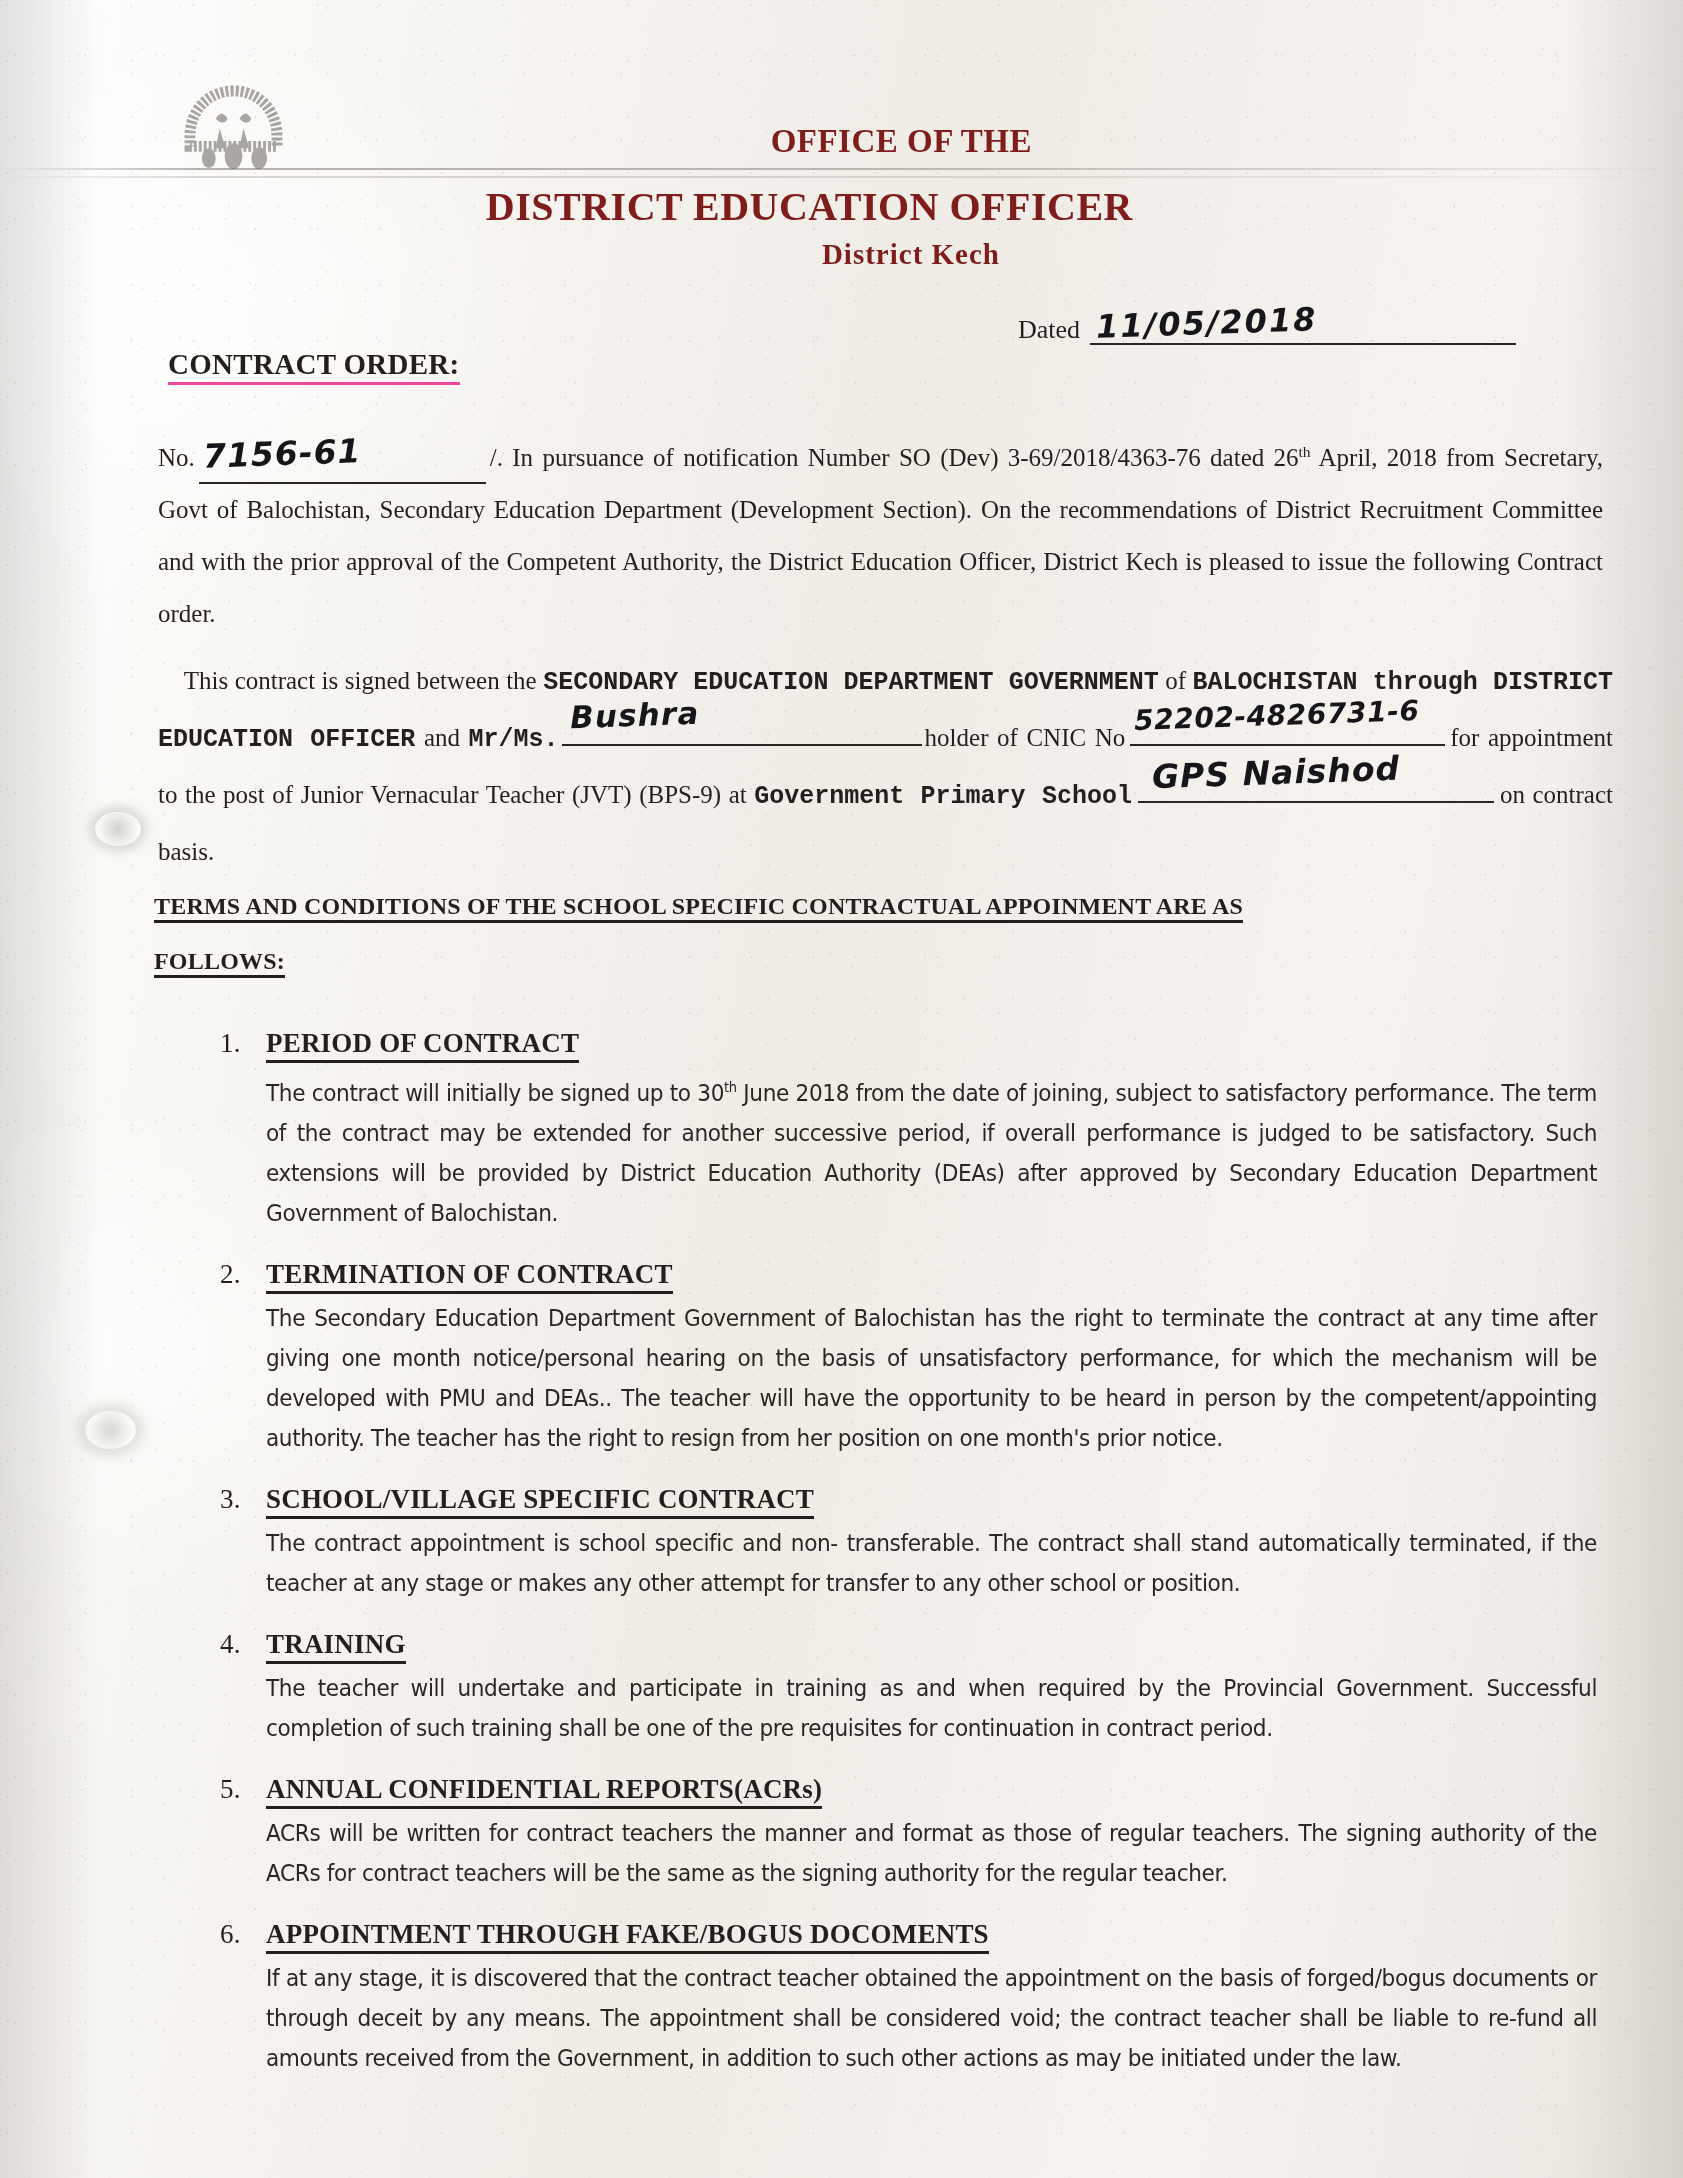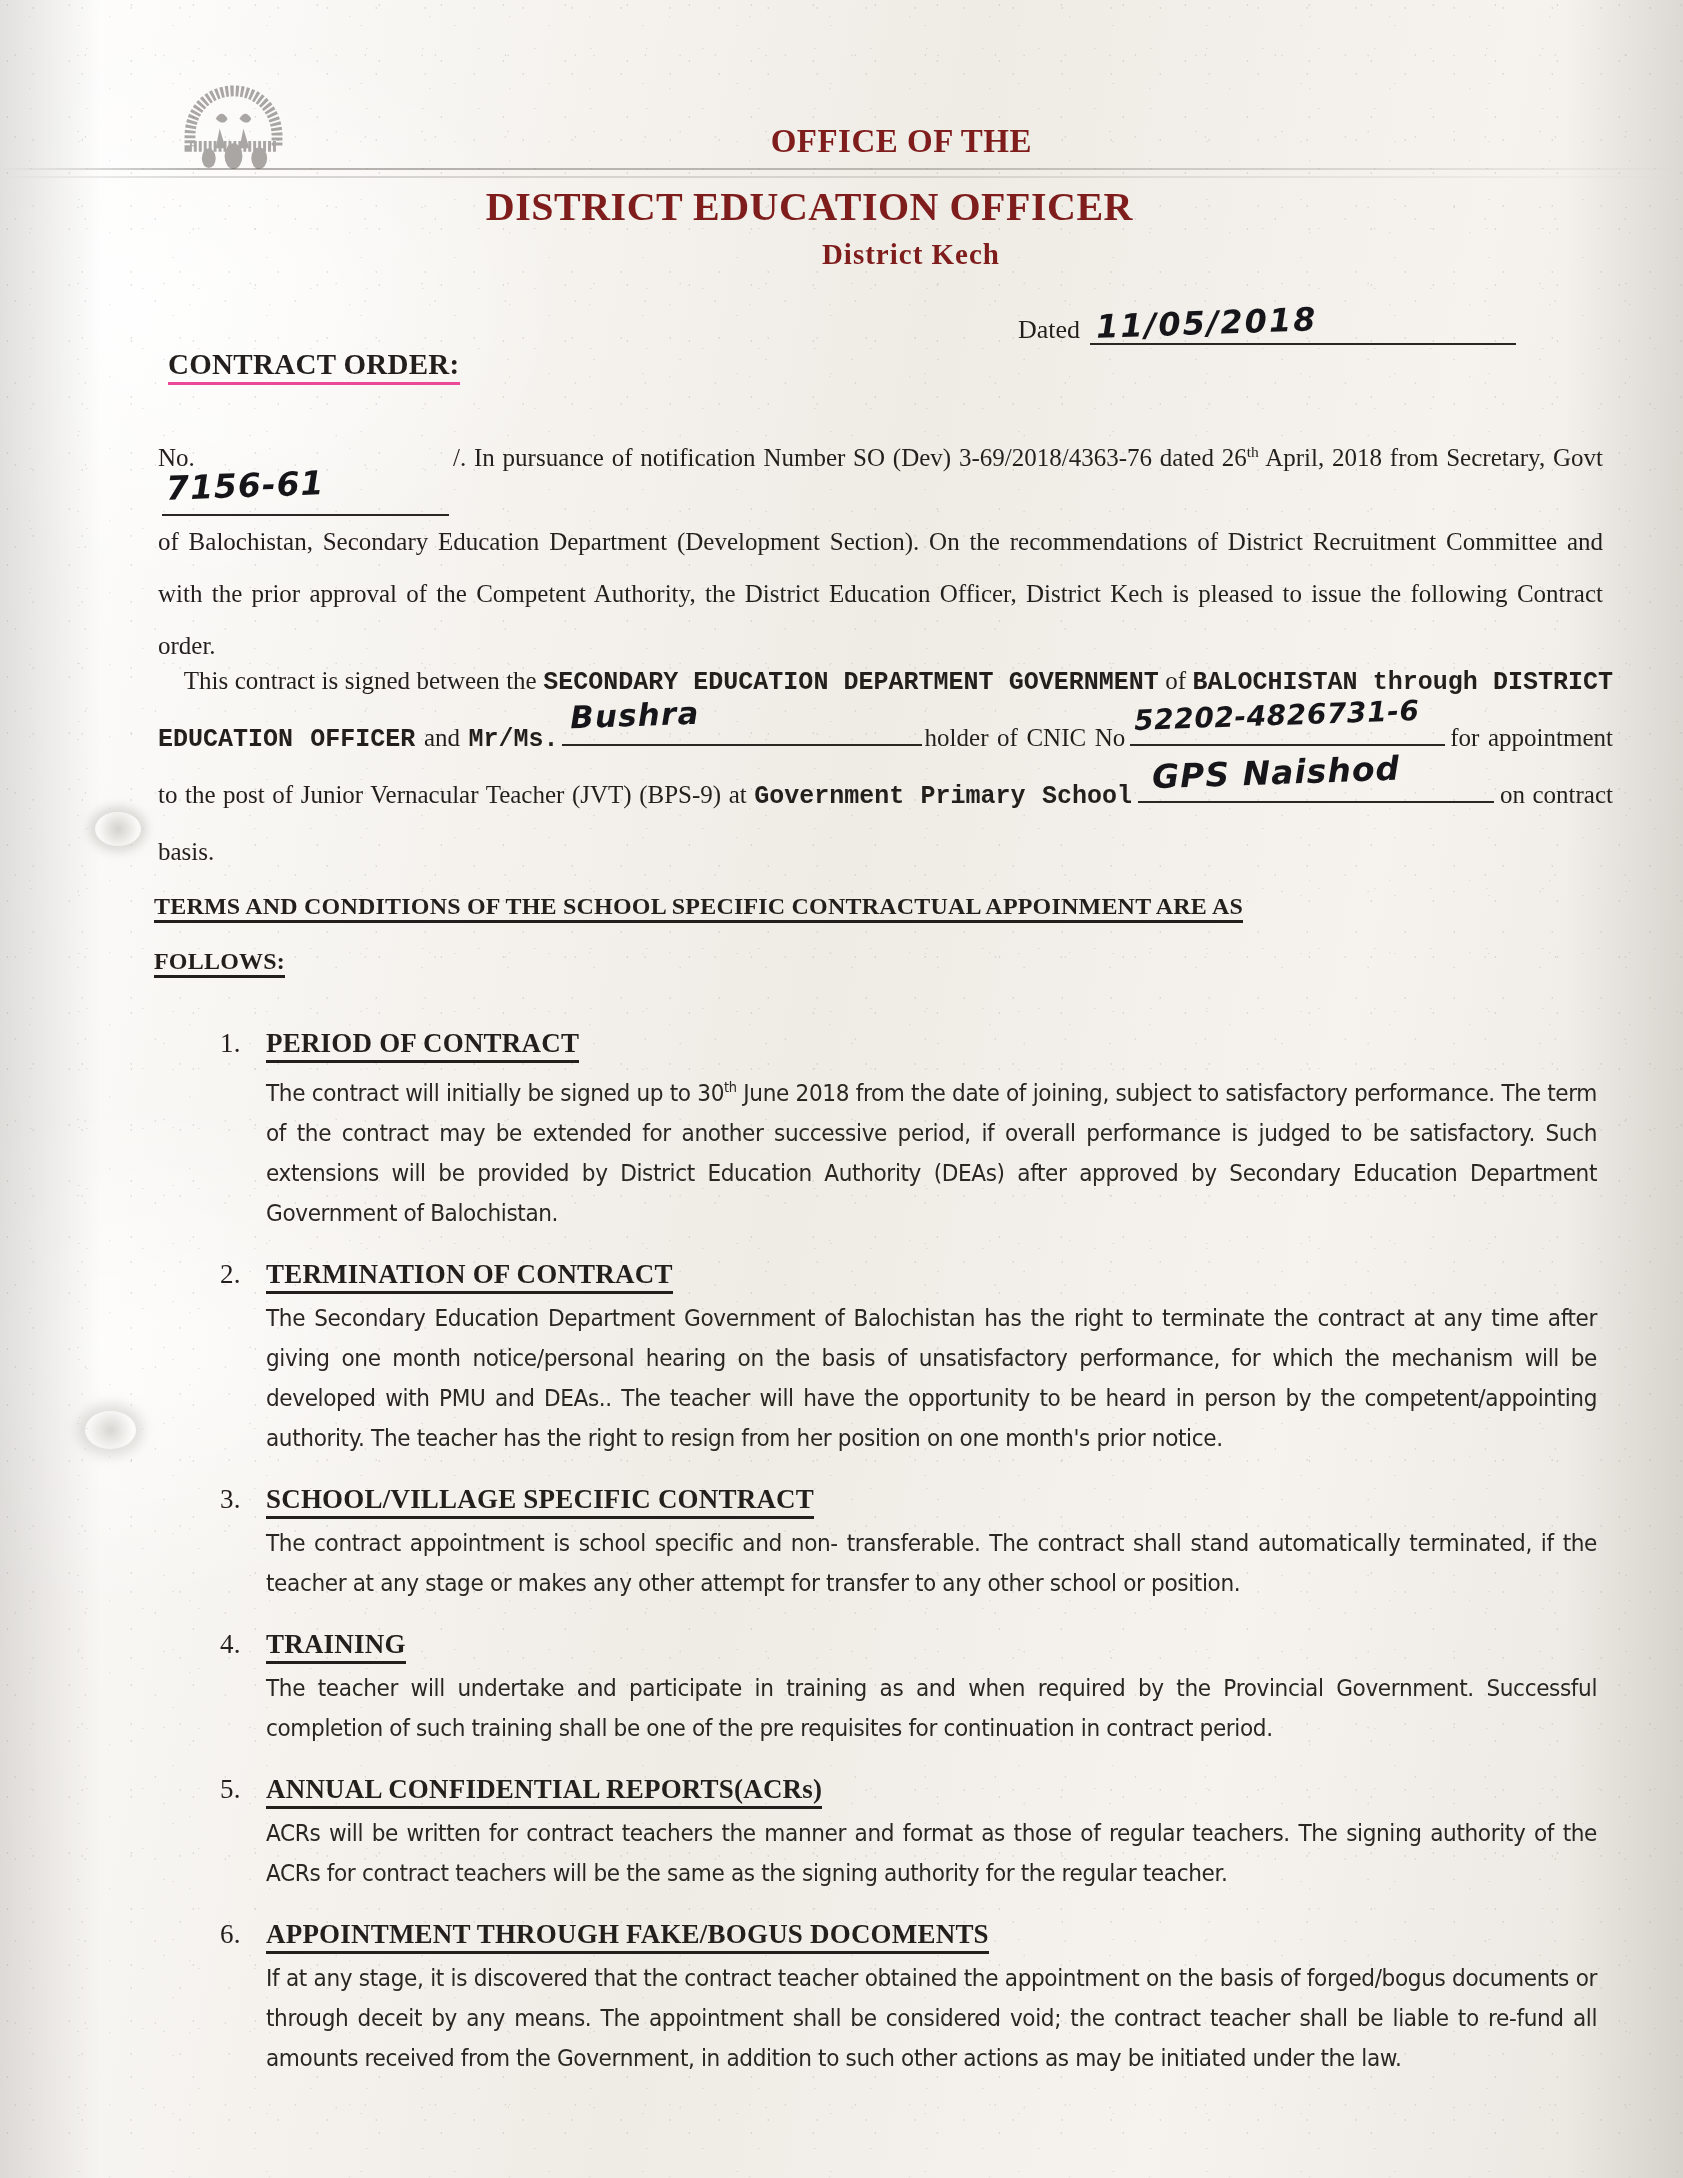--- a/index.html
+++ b/index.html
@@ -120,22 +120,22 @@
   .para1 {
     position: absolute;
     left: 158px; top: 426px;
     width: 1445px;
     font-size: 25px;
     line-height: 52px;
     text-align: justify;
   }
   .no-field {
     display: inline-flex;
+    align-items: flex-end;
     vertical-align: baseline;
-    flex-direction: column;
   }
   .no-line {
     display: inline-block;
     width: 287px;
     border-bottom: 2px solid #2a2622;
     position: relative;
     height: 30px;
     margin: 0 4px;
   }
   .no-hand {

